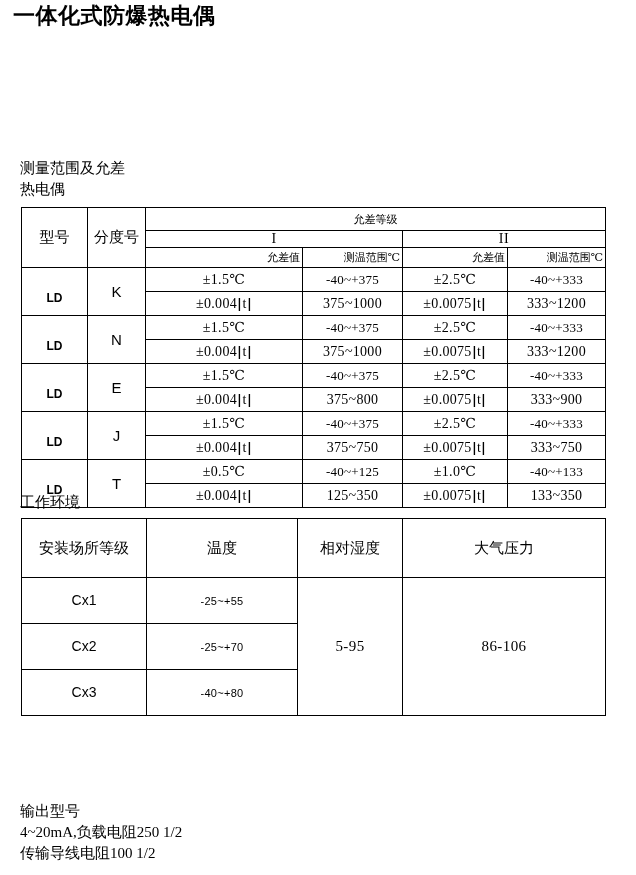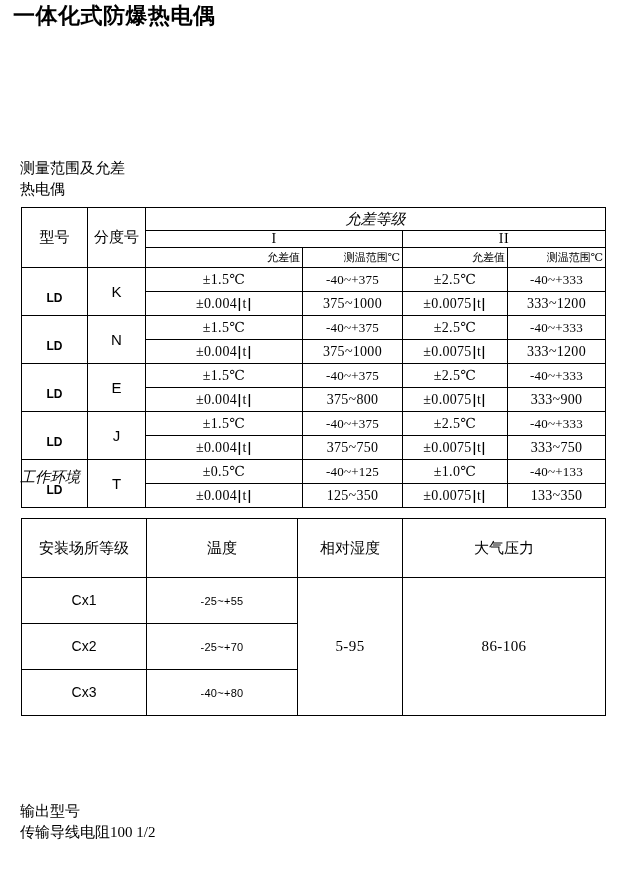--- a/index.html
+++ b/index.html
@@ -68,21 +68,21 @@
     font-family: "Liberation Serif", "DejaVu Serif", serif;
   }
 
   
   #tolerance-table {
     left: 21px;
     top: 207px;
     width: 584px;
   }
   #tolerance-table td { height: 23px; }
-  #tolerance-table td.hdr-grade { height: 22px; font-size: 15px; font-style: italic; }
+  #tolerance-table td.hdr-grade { height: 22px; font-size: 11px; }
   #tolerance-table td.hdr-class { height: 16px; font-size: 14px; }
   #tolerance-table td.hdr-sub   { height: 19px; font-size: 11px; text-align: right; }
   #tolerance-table td.model-col,
   #tolerance-table td.index-col { font-size: 15px; }
   #tolerance-table td.corner { font-size: 15px; }
 
   .model-txt {
     font-family: "Liberation Sans", sans-serif;
     font-size: 12px;
     display: inline-block;
@@ -249,21 +249,21 @@
       </tr>
       <tr>
         <td class="val num">±0.004<span class="bar">|</span>t<span class="bar">|</span></td>
         <td class="val num">125~350</td>
         <td class="val num">±0.0075<span class="bar">|</span>t<span class="bar">|</span></td>
         <td class="val num">133~350</td>
       </tr>
     </tbody>
   </table>
 
-  <div class="section-label" style="top:467px;font-style:italic;">工作环境</div>
+  <div class="section-label" style="top:492px;">工作环境</div>
 
   <table id="environment-table" class="doc-table">
     <colgroup>
       <col style="width:125px">
       <col style="width:151px">
       <col style="width:105px">
       <col style="width:203px">
     </colgroup>
     <tbody>
       <tr>
@@ -285,16 +285,17 @@
       <tr>
         <td><span class="env-class">Cx3</span></td>
         <td><span class="env-range">-40~+80</span></td>
       </tr>
     </tbody>
   </table>
 
 
   <div class="textblock" style="top:801px;">
     <span class="line">输出型号</span>
+    <span class="line">4~20mA,负载电阻250 1/2</span>
     <span class="line">传输导线电阻100 1/2</span>
   </div>
 
 </div>
 
 </body></html>

